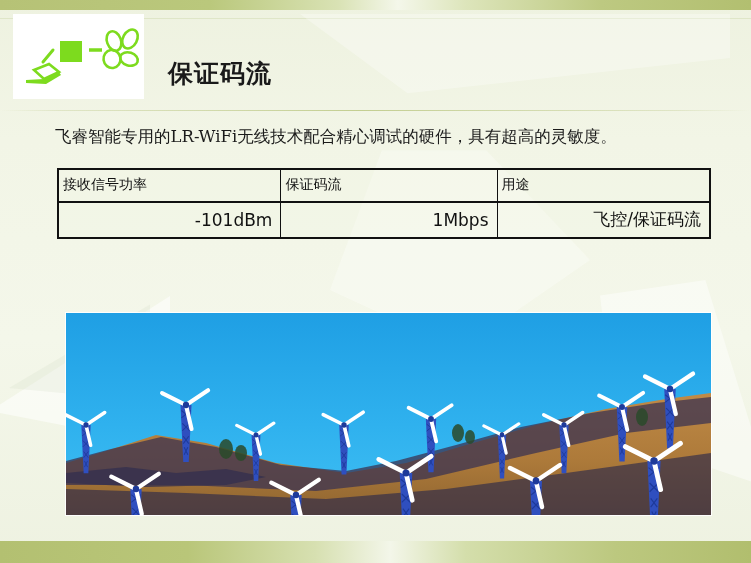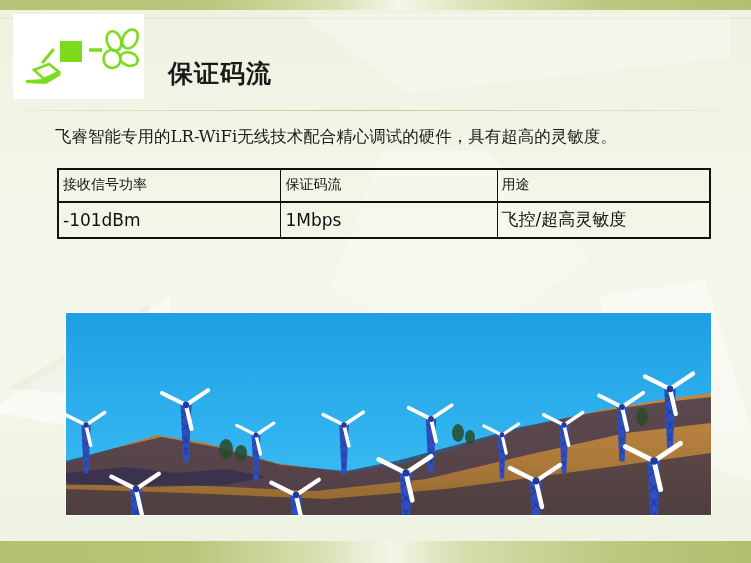--- a/index.html
+++ b/index.html
@@ -141,20 +141,21 @@
     background: transparent;
   }
   .spec-table tr.head-row td {
     height: 26px;
     font-size: 14px;
     border-bottom: 2px solid #111111;
   }
   .spec-table tr.data-row td {
     height: 29px;
     font-size: 17px;
+    text-align: right;
   }
   .col-a { width: 221px; }
   .col-b { width: 216px; }
   .col-c { width: 215px; }
 
   
   .photo-frame {
     position: absolute;
     left: 66px; top: 313px;
     width: 645px; height: 202px;
@@ -208,21 +209,21 @@
   <table class="spec-table">
     <tbody>
       <tr class="head-row">
         <td class="col-a">接收信号功率</td>
         <td class="col-b">保证码流</td>
         <td class="col-c">用途</td>
       </tr>
       <tr class="data-row">
         <td class="col-a">-101dBm</td>
         <td class="col-b">1Mbps</td>
-        <td class="col-c">飞控/超高灵敏度</td>
+        <td class="col-c">飞控/保证码流</td>
       </tr>
     </tbody>
   </table>
 
   <div class="photo-frame">
     <svg width="645" height="202" viewBox="0 0 645 202">
       <defs>
         <linearGradient id="skyGrad" x1="0" y1="0" x2="0" y2="1">
           <stop offset="0%" stop-color="#1f9fe4"></stop>
           <stop offset="55%" stop-color="#2fb1ee"></stop>

